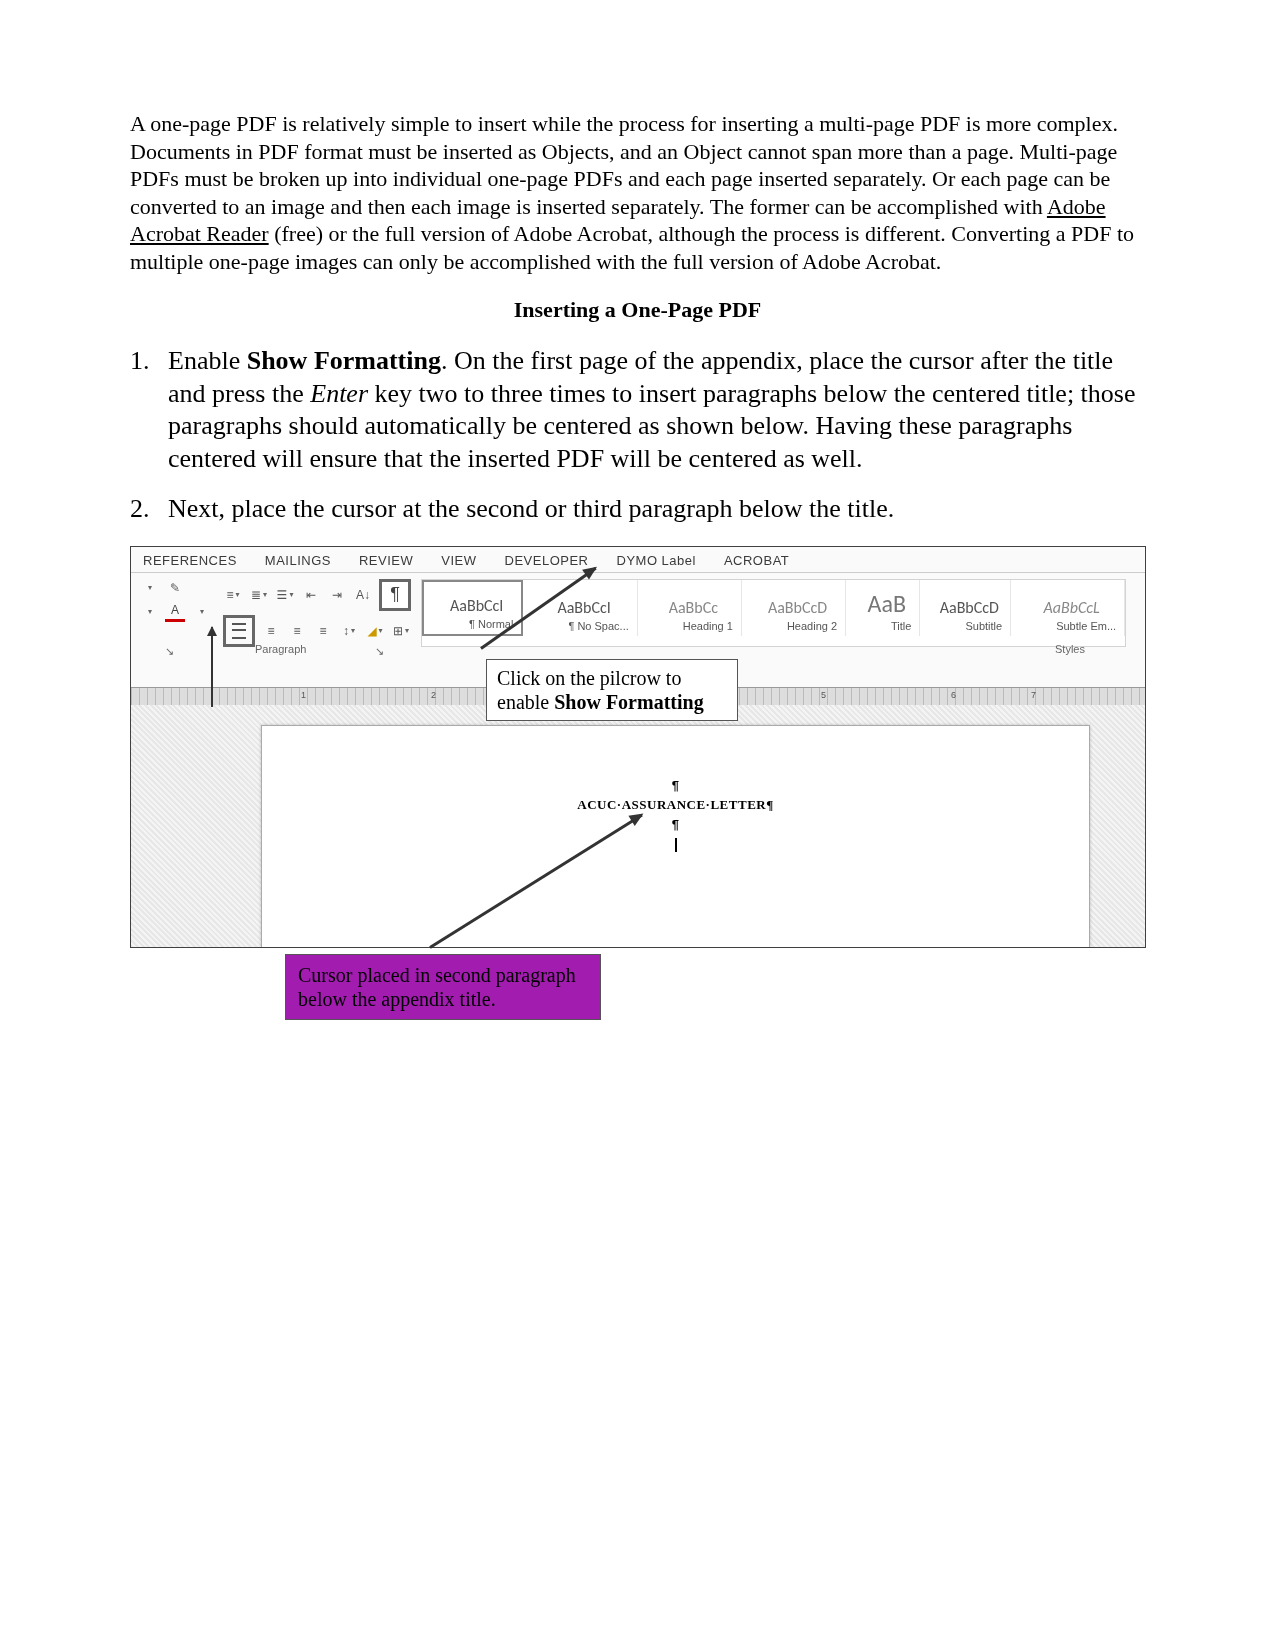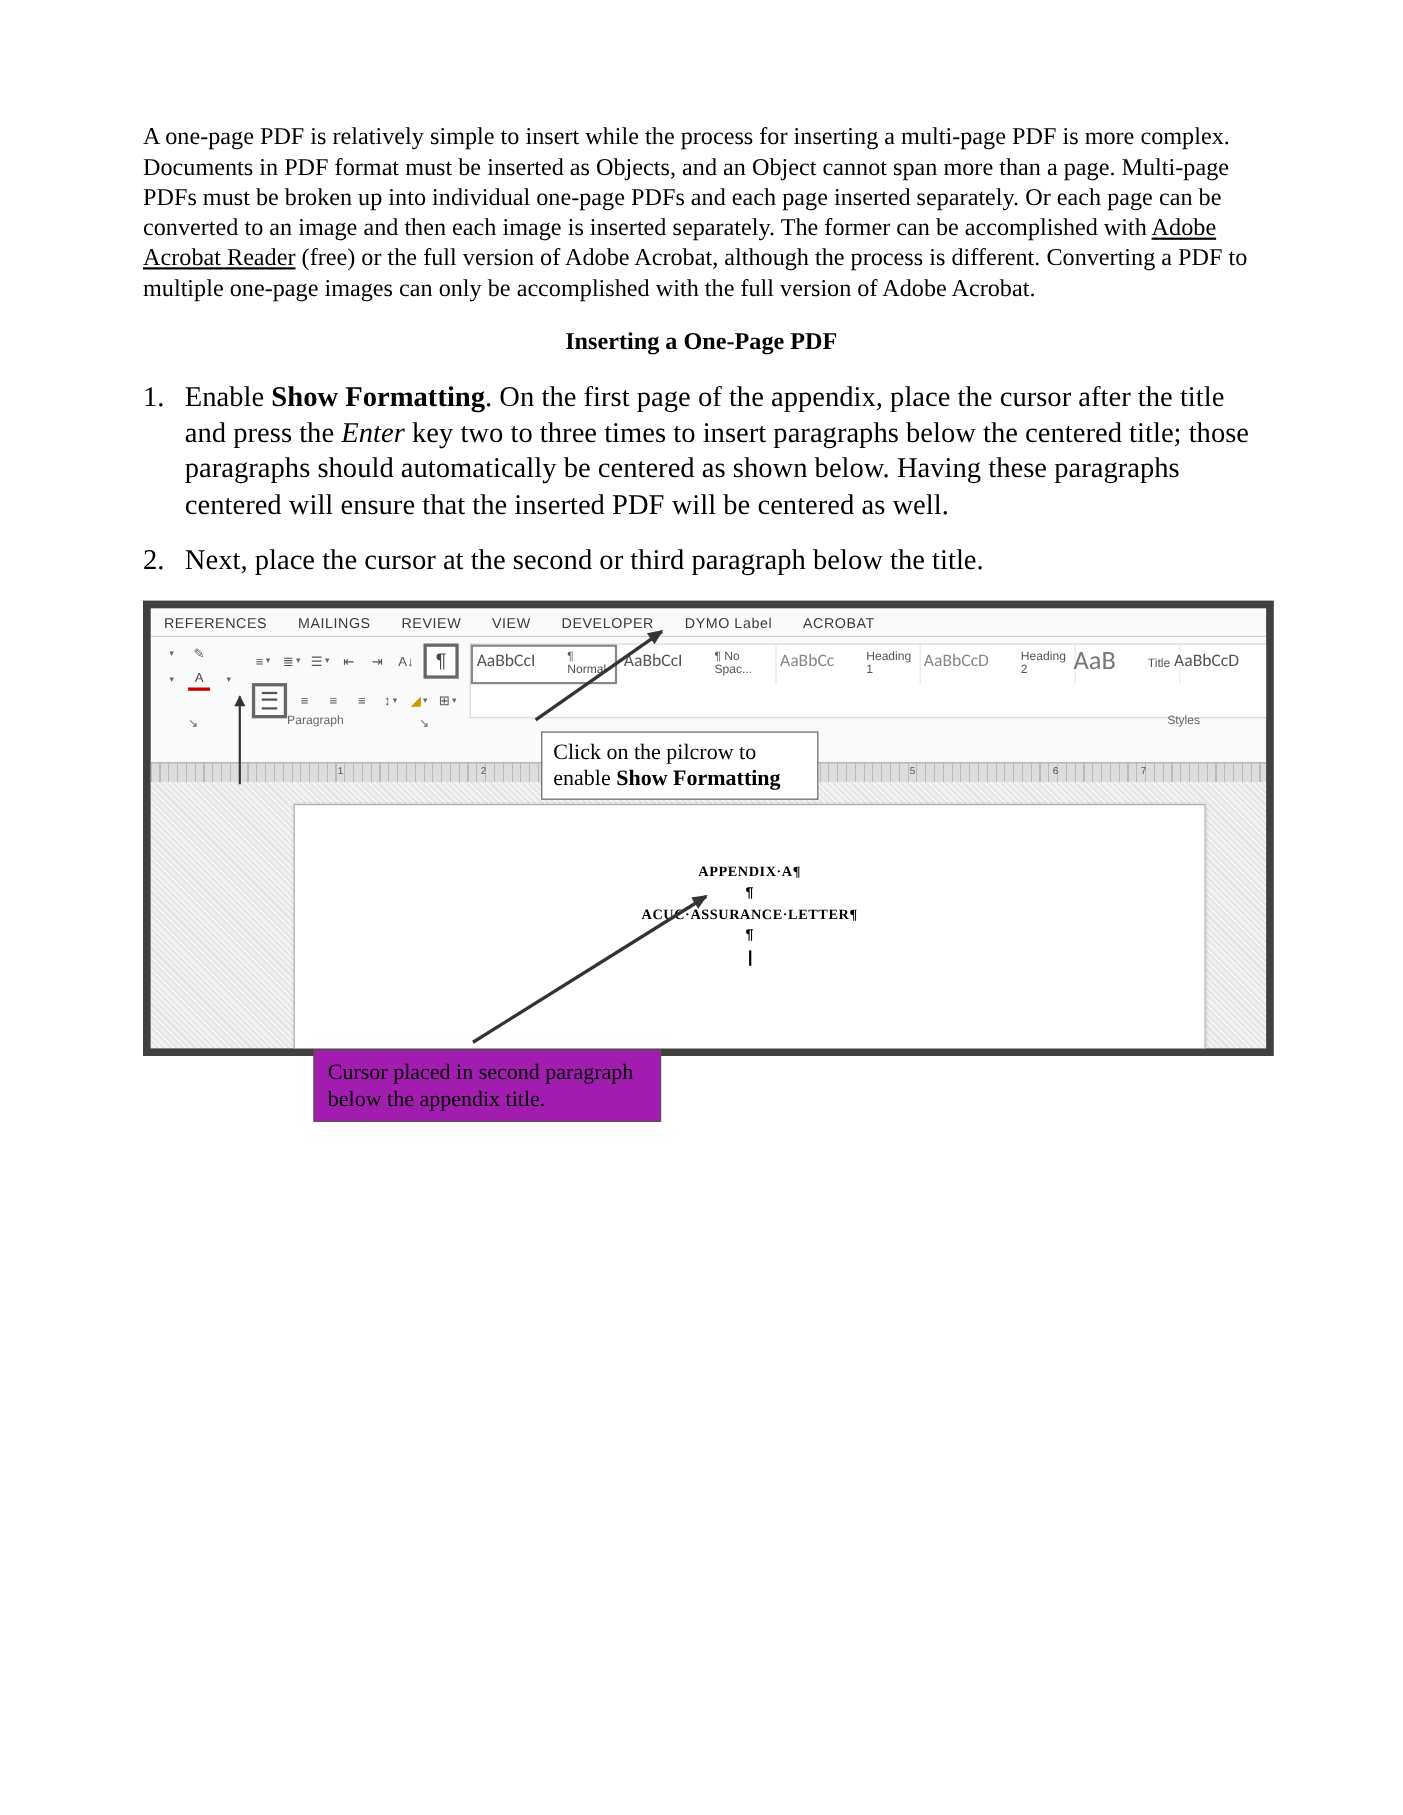--- a/index.html
+++ b/index.html
@@ -51,21 +51,21 @@
   .italic { font-style: italic; }
 
   
   .figure-wrap {
     position: relative;
     width: 1014px;
     margin-top: 10px;
     font-family: "Segoe UI", Tahoma, Arial, sans-serif;
   }
   .ribbon-box {
-    border: 7px solid #404040;
+    border: 1px solid #404040;
     background: #fafafa;
     width: 1014px;
     height: 400px;
     position: relative;
     overflow: hidden;
   }
   
   .tabs {
     width: 100%;
     padding: 6px 10px 4px 12px;
@@ -139,26 +139,27 @@
 
   
   .styles-gallery {
     display: flex;
     border: 1px solid #d3d3d3;
     background: #fff;
     margin-left: 4px;
   }
   .style-item {
     display: flex;
+    flex-direction: column;
     align-items: center;
     justify-content: flex-end;
-    padding: 2px 8px 4px 6px;
+    padding: 2px 8px 4px 16px;
     border-right: 1px solid #e6e6e6;
     min-width: 68px;
-    height: 36px;
+    height: 56px;
     box-sizing: border-box;
   }
   .style-item .preview {
     font-family: Calibri, Arial, sans-serif;
     color: #555;
     font-size: 16px;
     line-height: 1;
     margin-bottom: 4px;
   }
   .style-item .label {
@@ -380,21 +381,20 @@
         <span style="position:absolute;left:430px;top:2px">3</span>
         <span style="position:absolute;left:560px;top:2px">4</span>
         <span style="position:absolute;left:690px;top:2px">5</span>
         <span style="position:absolute;left:820px;top:2px">6</span>
         <span style="position:absolute;left:900px;top:2px">7</span>
       </div>
 
       <div class="doc-canvas" style="top:158px">
         <div class="doc-page" style="left:130px;right:55px;top:20px;bottom:-10px">
           <div class="doc-center" style="margin-top:50px">
-            <div>APPENDIX·A¶</div>
             <div class="pil">¶</div>
             <div>ACUC·ASSURANCE·LETTER¶</div>
             <div class="pil">¶</div>
             <div><span class="cursor-line"></span></div>
           </div>
         </div>
       </div>
 
       <div class="arrow-up" style="left:80px;top:80px;height:80px"></div>
 

